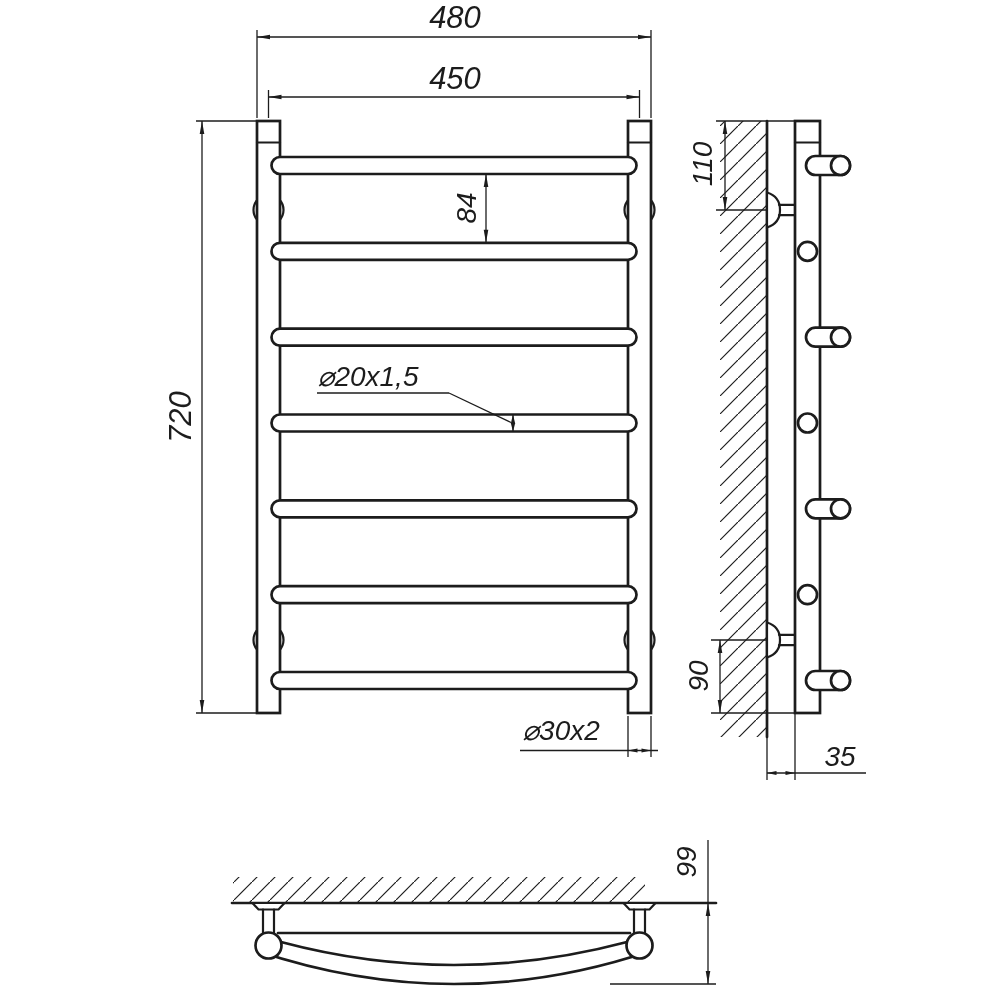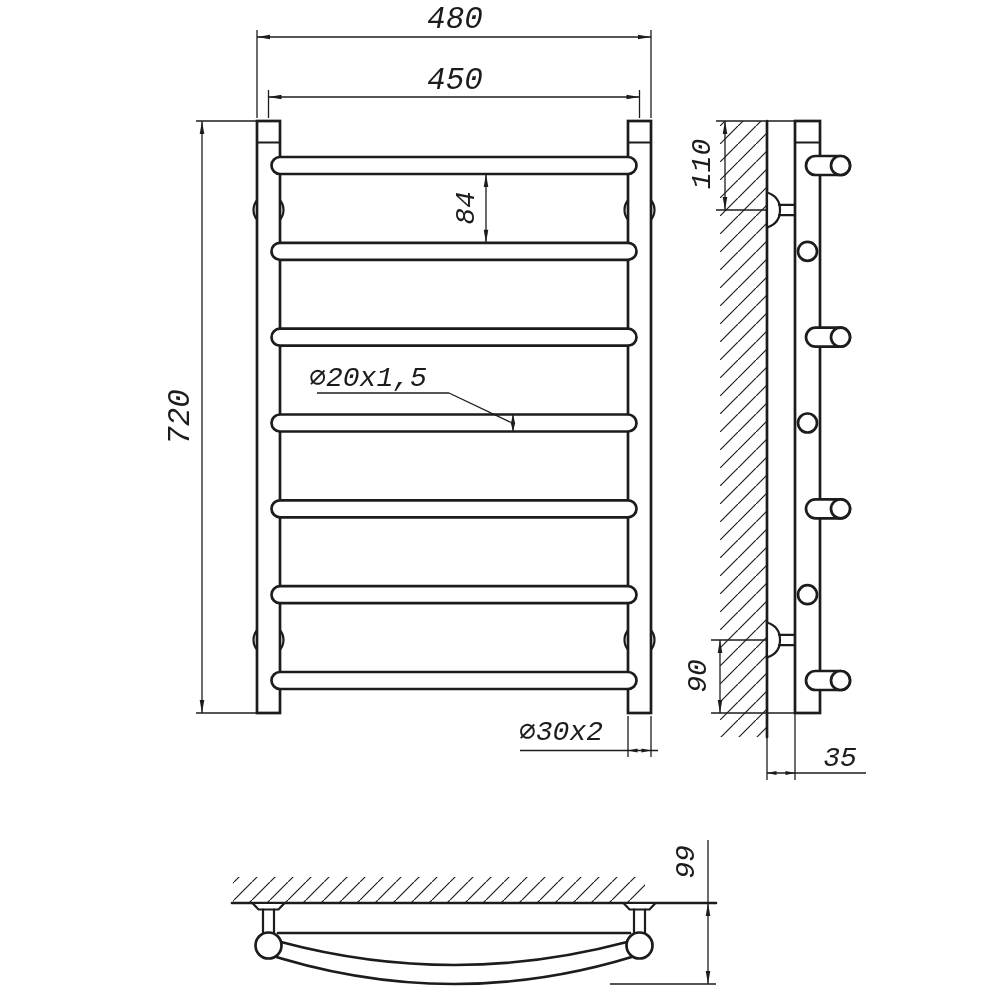--- a/index.html
+++ b/index.html
@@ -1,20 +1,20 @@
 <!DOCTYPE html>
 <html style="--line: #1c1c1c; --bg: #ffffff;"><head>
 <meta charset="utf-8">
 <style>
   :root { --line:#1c1c1c; --bg:#ffffff; }
   html,body { margin:0; padding:0; background:var(--bg); }
   .stage {
     position:relative; width:1000px; height:999px; background:var(--bg);
     color:var(--line);
-    font-family:Liberation Mono, monospace;
+    font-family:Liberation Sans, sans-serif;
   }
   svg { display:block; }
   .thick   { stroke:currentColor; stroke-width:2.7; fill:none; stroke-linecap:round; }
   .thickf  { stroke:currentColor; stroke-width:2.7; fill:#ffffff; }
   .med     { stroke:currentColor; stroke-width:2.2; fill:none; stroke-linecap:round; }
   .medf    { stroke:currentColor; stroke-width:2.2; fill:#ffffff; }
   .thin    { stroke:currentColor; stroke-width:1.3; fill:none; stroke-linecap:butt; }
   .arrow   { fill:currentColor; stroke:none; }
   .dimtext { fill:currentColor; font-style:italic; font-size:28px; text-anchor:middle; }
   .dimbig  { font-size:31px; }

